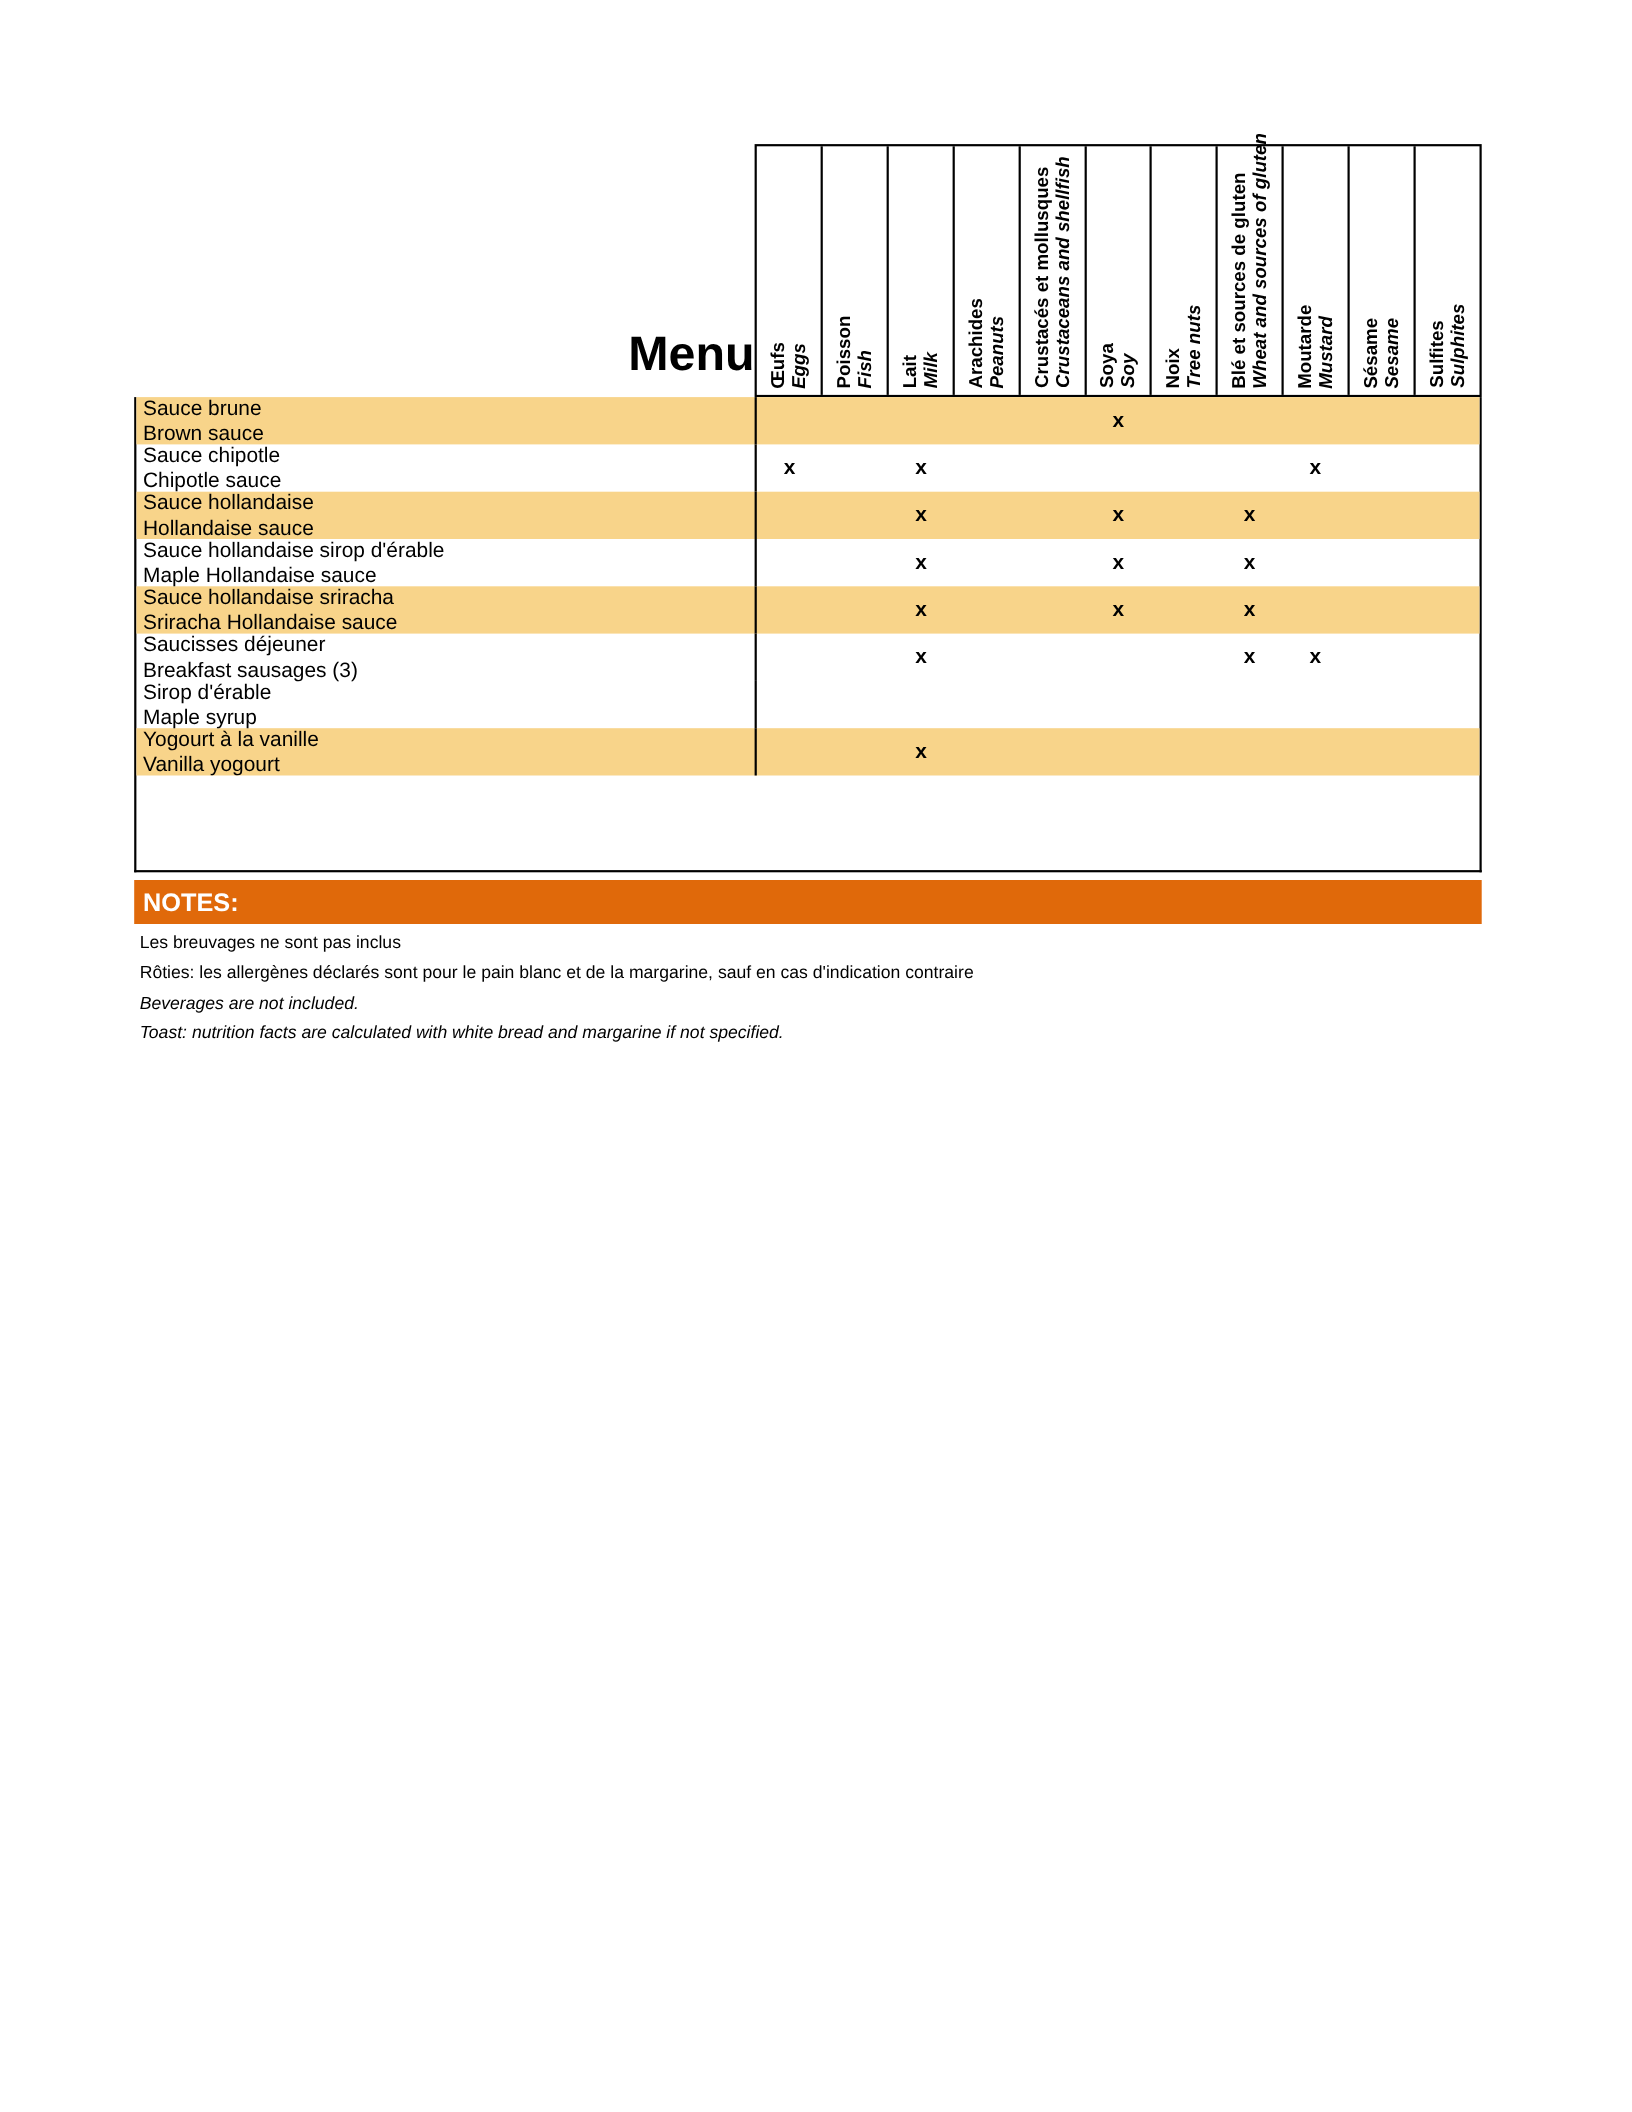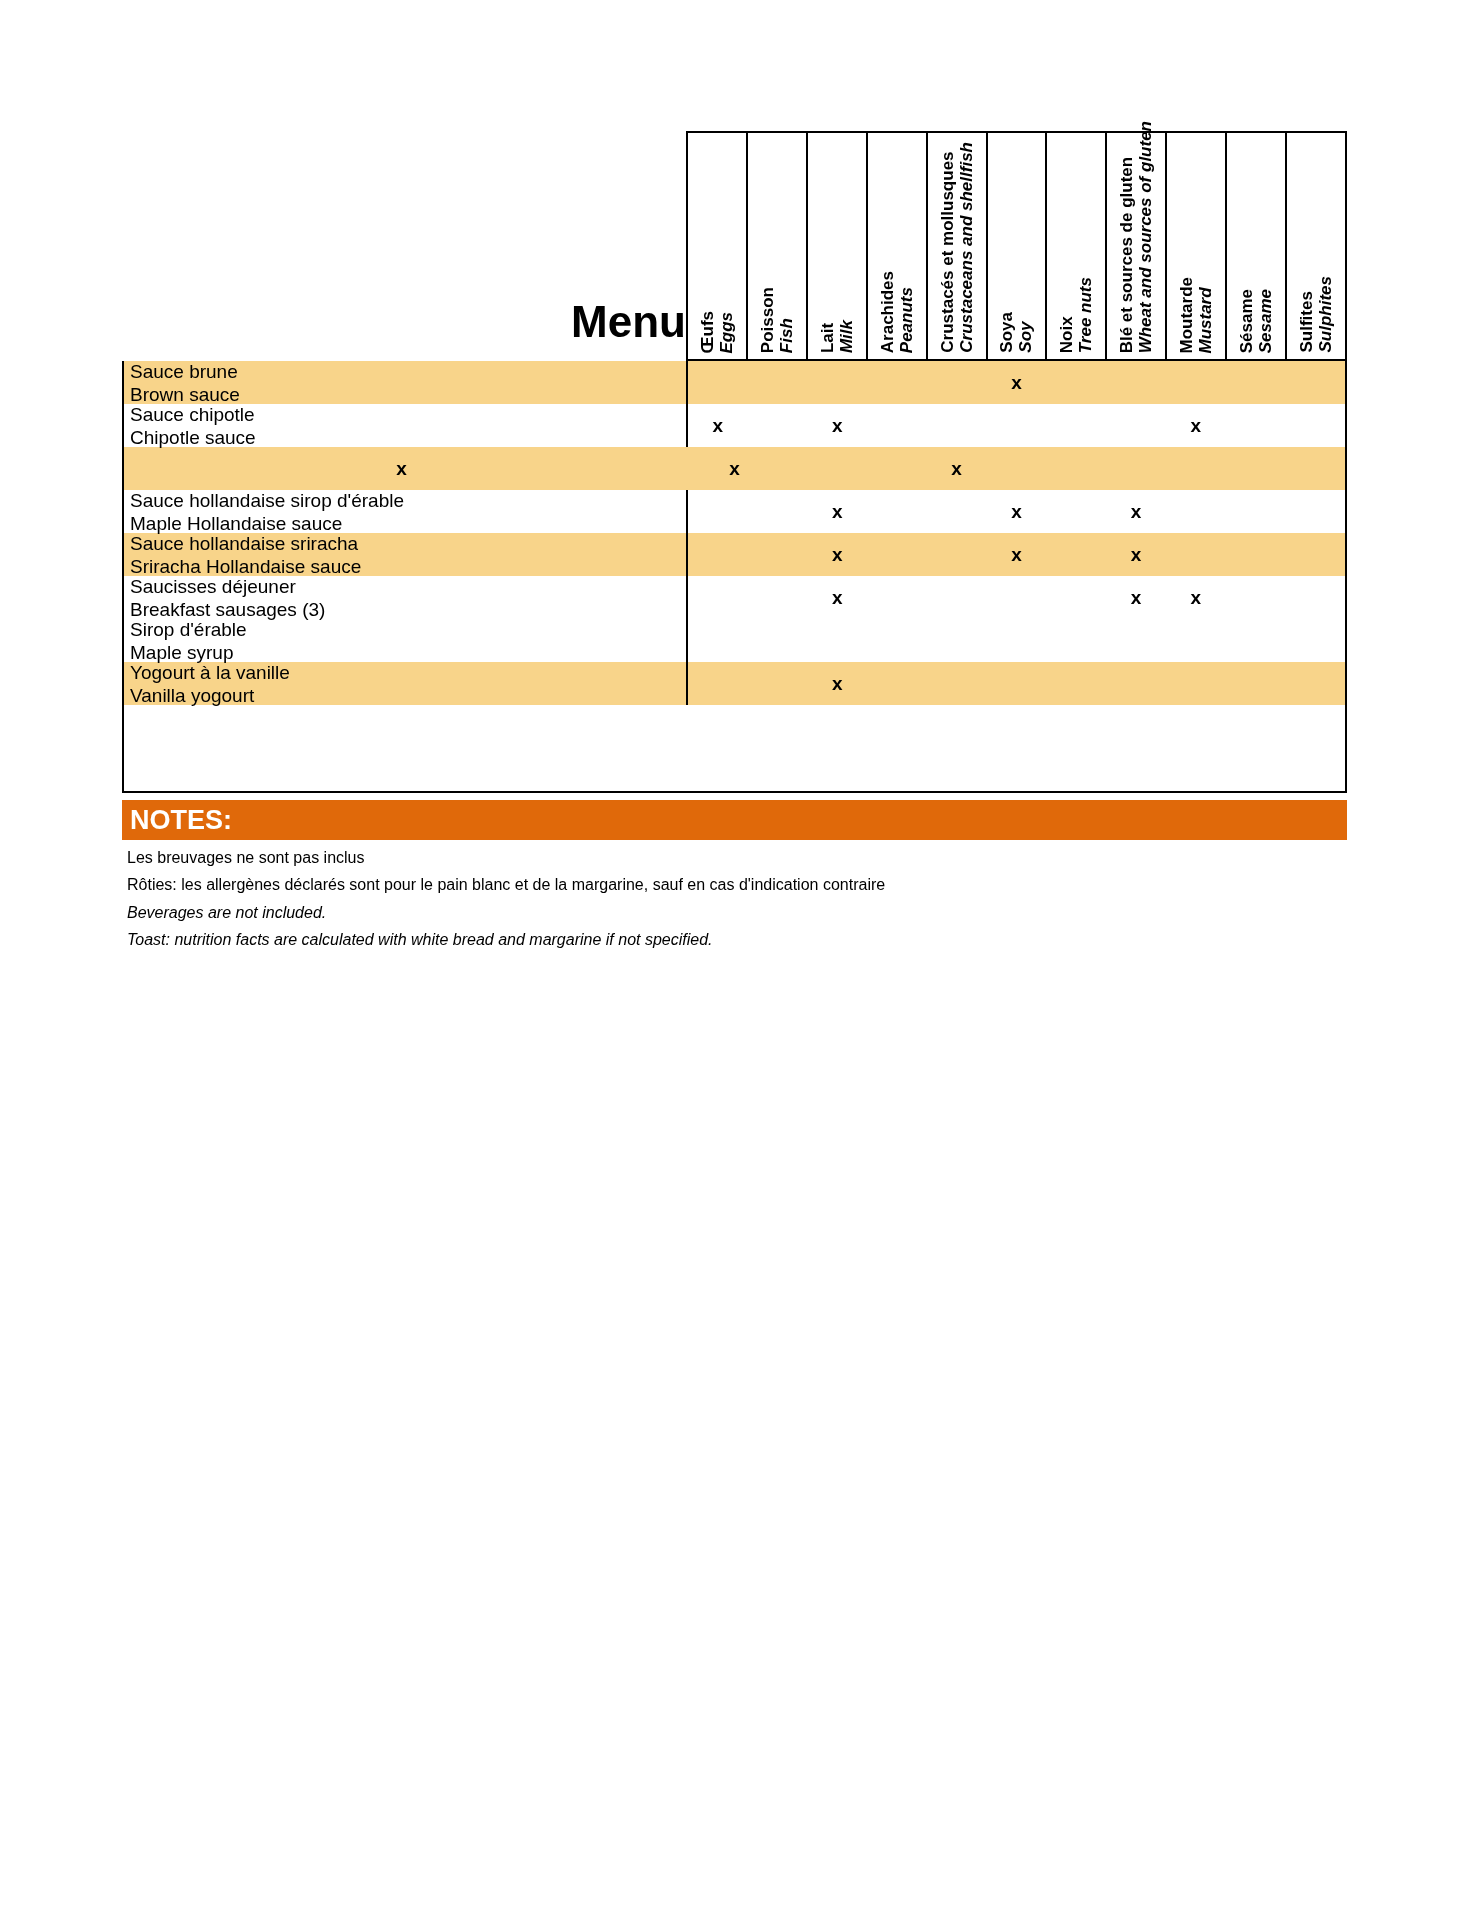--- a/index.html
+++ b/index.html
@@ -57,21 +57,21 @@
   }
   .gcell{
     flex:1;display:flex;align-items:center;justify-content:center;
   }
   .mark{font-weight:bold;font-size:19px;}
 
   
   #notes-bar{
     left:122px;top:800px;width:1225px;height:40px;
     background:var(--notesbar);
-    color:#fff;font-weight:bold;font-size:27px;
+    color:#fff;font-weight:bold;font-size:23px;
     display:flex;align-items:center;
     padding-left:8px;box-sizing:border-box;
   }
   .note-line{font-size:16px;line-height:26px;}
   #note-fr-1{left:127px;top:845px;}
   #note-fr-2{left:127px;top:872px;text-align:right;}
   #note-en-1{left:127px;top:900px;font-style:italic;}
   #note-en-2{left:127px;top:927px;font-style:italic;}
 </style>
 </head>
@@ -185,20 +185,24 @@
       <div class="gcell"></div>
       <div class="gcell"></div>
       <div class="gcell"></div>
       <div class="gcell">
         <span class="mark">x</span>
       </div>
       <div class="gcell"></div>
       <div class="gcell"></div>
     </div>
     <div class="brow hl">
+      <div class="label-cell">
+        <div>Sauce hollandaise</div>
+        <div>Hollandaise sauce</div>
+      </div>
       <div class="gcell"></div>
       <div class="gcell"></div>
       <div class="gcell">
         <span class="mark">x</span>
       </div>
       <div class="gcell"></div>
       <div class="gcell"></div>
       <div class="gcell">
         <span class="mark">x</span>
       </div>

